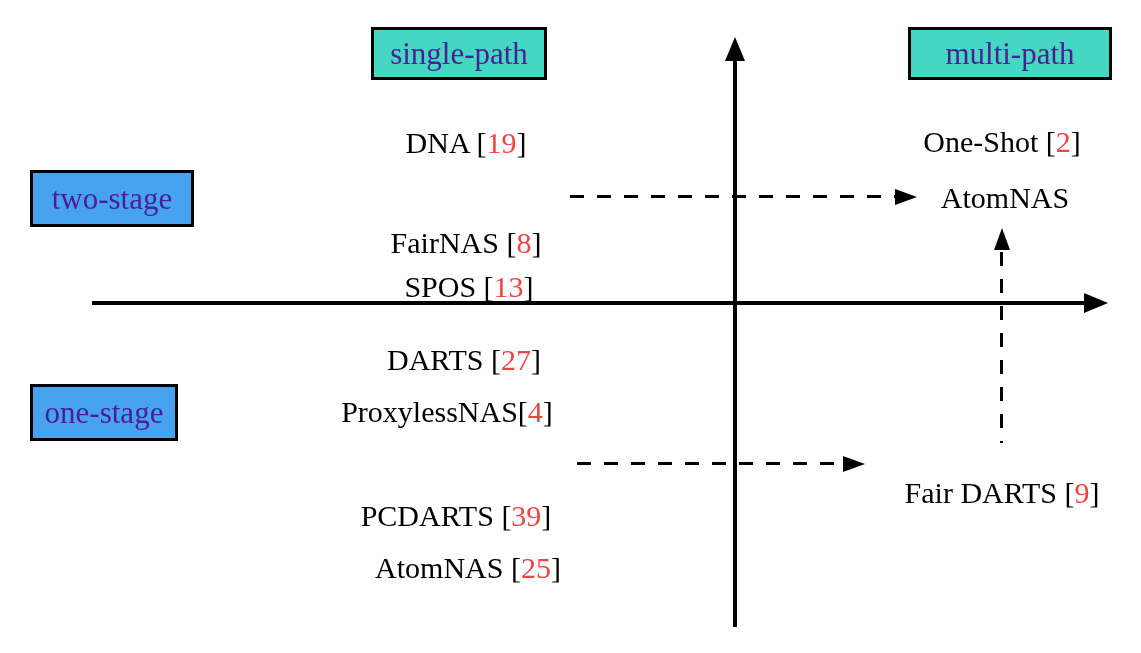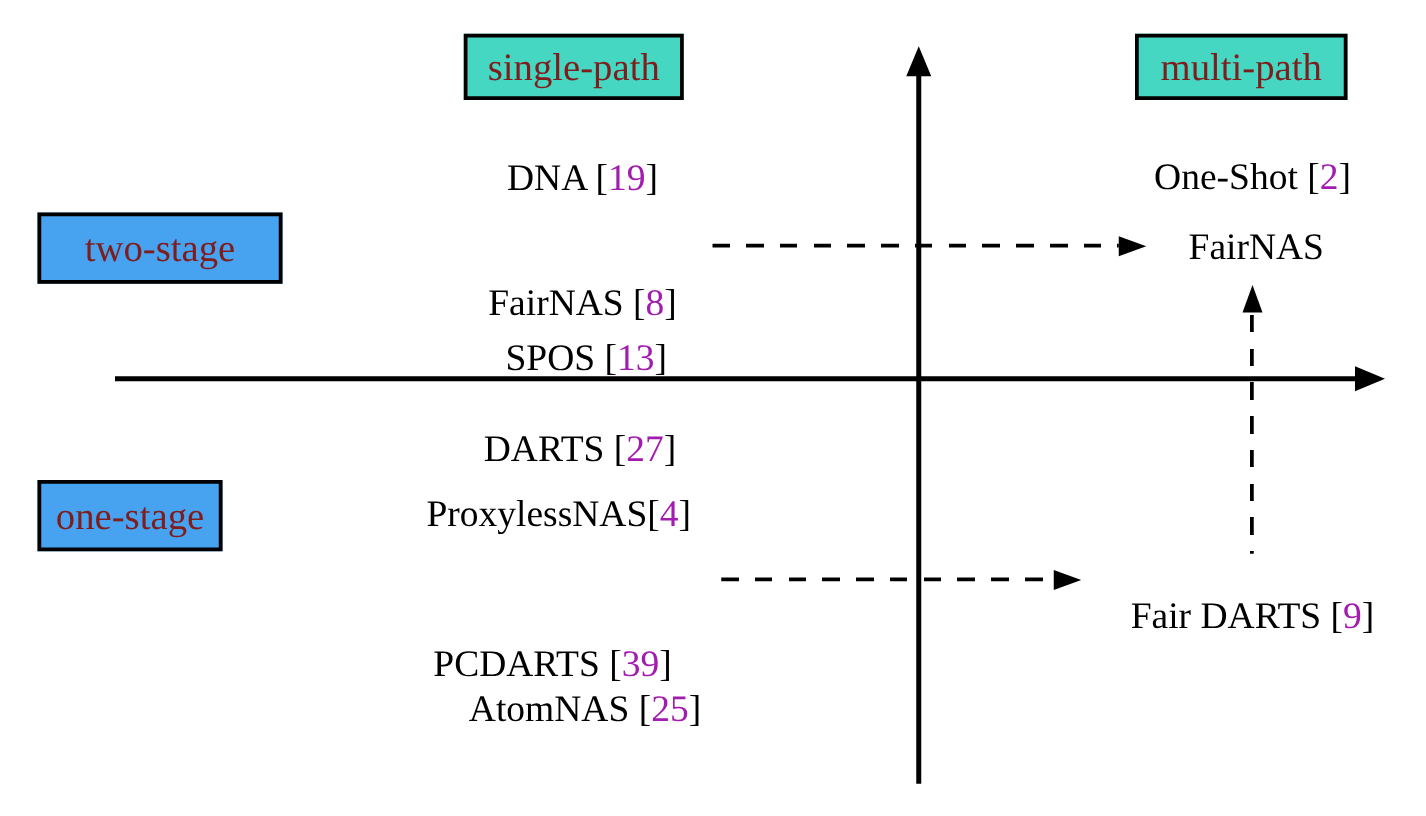--- a/index.html
+++ b/index.html
@@ -7,30 +7,30 @@
     width:1141px; height:653px; position:relative; overflow:hidden;
     background:#ffffff;
     font-family:"Liberation Serif","DejaVu Serif",serif;
     color:#000;
   }
   * { box-sizing:border-box; }
 
   .tagbox {
     position:absolute; border:3px solid #000;
     display:flex; align-items:center; justify-content:center;
-    font-size:31px; line-height:1; color:#7f1d1d;
+    font-size:31px; line-height:1; color:#4c1d95;
   }
   .teal { background:#45d7c2; }
   .blue { background:#47a3f0; }
 
   .method {
     position:absolute; transform:translate(-50%,-50%);
     white-space:nowrap; font-size:30px; line-height:1; color:#000;
   }
-  .cite { color:#a21caf;font-family:Liberation Serif, serif; }
+  .cite { color:#ef4444;font-family:Liberation Serif, serif; }
 
   .axis-line { position:absolute; background:#000; }
   .dash-h {
     position:absolute; height:3px;
     background:repeating-linear-gradient(to right,#000 0 14px,transparent 14px 27px);
   }
   .dash-v {
     position:absolute; width:3px;
     background:repeating-linear-gradient(to bottom,#000 0 14px,transparent 14px 27px);
   }
@@ -55,54 +55,54 @@
 
   <div class="dash-h" style="left:577px; top:462px; width:266px;"></div>
   <div class="tri tri-right-sm" style="left:843px; top:456px;"></div>
 
   <div class="dash-v" style="left:1000px; top:252px; height:191px;"></div>
   <div class="tri tri-up-sm" style="left:994px; top:228px;"></div>
 
   <div class="tagbox teal" style="left:371px; top:27px; width:176px; height:53px;">
     <span>single-path</span>
   </div>
-  <div class="tagbox teal" style="left:908px; top:27px; width:170px; height:53px;">
+  <div class="tagbox teal" style="left:908px; top:27px; width:204px; height:53px;">
     <span>multi-path</span>
   </div>
-  <div class="tagbox blue" style="left:30px; top:170px; width:196px; height:57px;">
+  <div class="tagbox blue" style="left:30px; top:170px; width:164px; height:57px;">
     <span>two-stage</span>
   </div>
   <div class="tagbox blue" style="left:30px; top:384px; width:148px; height:57px;">
     <span>one-stage</span>
   </div>
 
   <div class="method" style="left:466px; top:143px;">
     <span>DNA [</span><span class="cite">19</span><span>]</span>
   </div>
   <div class="method" style="left:466px; top:196px;margin-top:47px;">
     <span>FairNAS [</span><span class="cite">8</span><span>]</span>
   </div>
   <div class="method" style="left:469px; top:247px;margin-top:40px;">
     <span>SPOS [</span><span class="cite">13</span><span>]</span>
   </div>
 
   <div class="method" style="left:1002px; top:142px;text-align:right;">
     <span>One-Shot [</span><span class="cite">2</span><span>]</span>
   </div>
   <div class="method" style="left:1005px; top:198px;">
-    <span>FairNAS</span><span class="cite"></span><span></span>
+    <span>AtomNAS</span><span class="cite"></span><span></span>
   </div>
 
   <div class="method" style="left:464px; top:360px;">
     <span>DARTS [</span><span class="cite">27</span><span>]</span>
   </div>
   <div class="method" style="left:447px; top:412px;">
     <span>ProxylessNAS[</span><span class="cite">4</span><span>]</span>
   </div>
-  <div class="method" style="left:442px; top:516px;margin-top:16px;">
+  <div class="method" style="left:456px; top:516px;">
     <span>PCDARTS [</span><span class="cite">39</span><span>]</span>
   </div>
   <div class="method" style="left:468px; top:568px;">
     <span>AtomNAS [</span><span class="cite">25</span><span>]</span>
   </div>
 
   <div class="method" style="left:1002px; top:465px;margin-top:28px;">
     <span>Fair DARTS [</span><span class="cite">9</span><span>]</span>
   </div>
 

